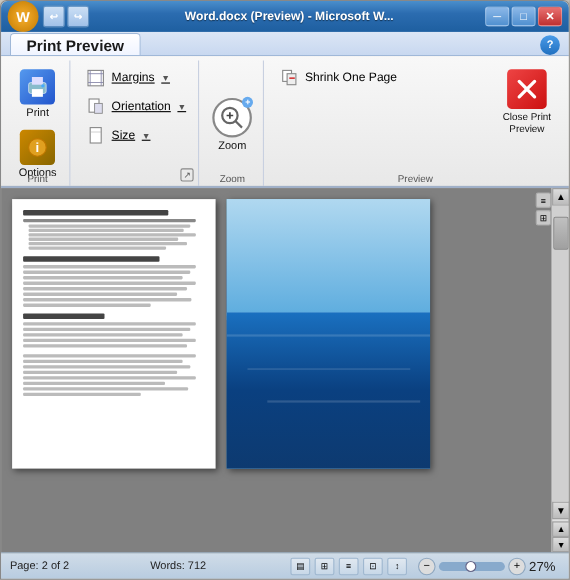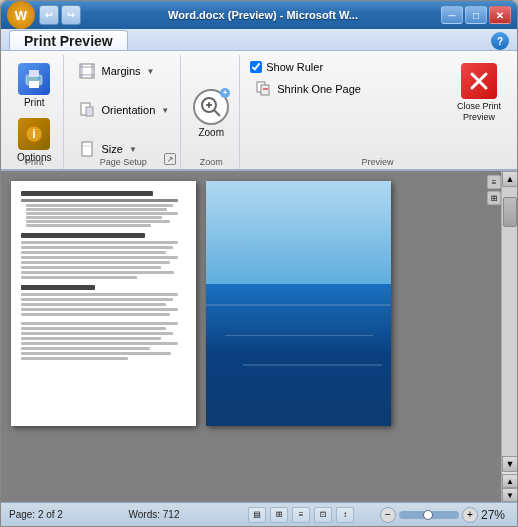--- a/index.html
+++ b/index.html
@@ -36,21 +36,21 @@
 
     
     .print-group .ribbon-group-content { flex-direction: column; align-items: center; gap: 2px; }
     .big-btn { display: flex; flex-direction: column; align-items: center; padding: 4px 6px; cursor: pointer; border-radius: 3px; min-width: 40px; }
     .big-icon { width: 32px; height: 32px; background: linear-gradient(135deg, #4488ee, #2255cc); border-radius: 4px; display: flex; align-items: center; justify-content: center; margin-bottom: 2px; }
     .big-icon.print-icon { background: linear-gradient(135deg, #5599ee, #2255cc); }
     .big-icon.options-icon { background: linear-gradient(135deg, #cc8800, #886600); }
     .big-btn-label { font-size: 10px; color: #111; text-align: center; }
 
     
-    .page-setup-group .ribbon-group-content { flex-direction: column; gap: 15px; }
+    .page-setup-group .ribbon-group-content { flex-direction: column; gap: 2px; text-decoration: underline; }
     .small-btn { display: flex; align-items: center; gap: 4px; padding: 2px 5px; cursor: pointer; border-radius: 2px; min-width: 90px; font-size: 11px; }
     .small-icon { width: 20px; height: 20px; display: flex; align-items: center; justify-content: center; }
     .dropdown-arrow { font-size: 8px; color: #555; margin-left: 2px; }
     .page-setup-expand { position: absolute; bottom: 4px; right: 4px; width: 12px; height: 12px; border: 1px solid #888; border-radius: 2px; display: flex; align-items: center; justify-content: center; font-size: 8px; color: #555; cursor: pointer; }
 
     
     .zoom-group .ribbon-group-content { align-items: center; }
     .zoom-big-btn { display: flex; flex-direction: column; align-items: center; padding: 4px; cursor: pointer; }
     .zoom-circle { width: 36px; height: 36px; border: 2px solid #888; border-radius: 50%; display: flex; align-items: center; justify-content: center; background: white; position: relative; margin-bottom: 2px; }
     .zoom-plus { position: absolute; top: -3px; right: -3px; width: 10px; height: 10px; background: #66aaee; border-radius: 50%; display: flex; align-items: center; justify-content: center; font-size: 8px; color: white; font-weight: bold; }
@@ -66,21 +66,21 @@
     .page-left { width: 185px; height: 245px; padding: 10px; overflow: hidden; }
 
     
     .v-scrollbar { width: 16px; display: flex; flex-direction: column; background: #e0e0e0; border-left: 1px solid #aaa; }
     .scroll-btn { width: 16px; height: 16px; background: linear-gradient(to bottom, #ddd, #bbb); border: 1px solid #999; display: flex; align-items: center; justify-content: center; font-size: 9px; cursor: pointer; }
     .scroll-track { flex: 1; background: #d0d0d0; position: relative; }
     .scroll-thumb { width: 14px; background: linear-gradient(to bottom, #c0c0c0, #a0a0a0); border: 1px solid #888; border-radius: 2px; position: absolute; top: 10px; height: 30px; left: 1px; cursor: pointer; }
     .side-btn { width: 14px; height: 14px; display: flex; align-items: center; justify-content: center; font-size: 8px; cursor: pointer; }
 
     
-    .status-bar { height: 24px; background: linear-gradient(to bottom, #d0dce8, #b8cce0); border-top: 1px solid #90a8c0; display: flex; align-items: center; padding: 0 8px; gap: 26px; }
+    .status-bar { height: 24px; background: linear-gradient(to bottom, #d0dce8, #b8cce0); border-top: 1px solid #90a8c0; display: flex; align-items: center; padding: 0 8px; gap: 10px; }
     .status-text { font-size: 10px; color: #222; flex: 1; }
     .status-icons { display: flex; gap: 4px; align-items: center; }
     .status-icon { width: 18px; height: 16px; background: linear-gradient(to bottom, #e0e8f0, #c8d8e8); border: 1px solid #a0b8d0; border-radius: 2px; display: flex; align-items: center; justify-content: center; font-size: 8px; cursor: pointer; }
     .zoom-control { display: flex; align-items: center; gap: 3px; margin-left: auto; }
     .zoom-slider { width: 60px; height: 8px; background: linear-gradient(to right, #88aacc, #88aacc); border-radius: 4px; position: relative; }
     .zoom-slider-thumb { width: 10px; height: 10px; background: white; border: 1px solid #668; border-radius: 50%; position: absolute; top: -1px; left: 40%; cursor: pointer; }
     .zoom-pct { font-size: 12px; color: #222; min-width: 28px; }
     .zoom-minus-btn { width: 16px; height: 16px; border: 1px solid #90a8c0; border-radius: 50%; background: #ddd; display: flex; align-items: center; justify-content: center; font-size: 10px; cursor: pointer; }
     .zoom-plus-btn { width: 16px; height: 16px; border: 1px solid #90a8c0; border-radius: 50%; background: #ddd; display: flex; align-items: center; justify-content: center; font-size: 10px; cursor: pointer; }
 
@@ -179,21 +179,20 @@
             <svg width="18" height="18" viewBox="0 0 18 18">
                 <rect x="4" y="2" width="10" height="14" fill="white" stroke="#888" stroke-width="1"></rect>
                 <line x1="4" y1="6" x2="14" y2="6" stroke="#aaa" stroke-width="0.5"></line>
               </svg>
           </div>
           <span>Size</span>
           <span class="dropdown-arrow">▼</span>
         </div>
       </div>
       <div class="page-setup-expand">↗</div>
-      <div class="ribbon-group-title" style="bottom:2px;">Page Setup</div>
     </div>
 
     <div class="ribbon-group zoom-group">
       <div class="ribbon-group-content">
         <div class="zoom-big-btn">
           <div class="zoom-circle">
             <svg width="24" height="24" viewBox="0 0 24 24">
                 <circle cx="10" cy="10" r="7" fill="none" stroke="#666" stroke-width="2"></circle>
                 <line x1="15" y1="15" x2="21" y2="21" stroke="#666" stroke-width="2"></line>
                 <line x1="10" y1="7" x2="10" y2="13" stroke="#444" stroke-width="1.5"></line>
@@ -203,24 +202,20 @@
           </div>
           <span class="big-btn-label">Zoom</span>
         </div>
       </div>
       <div class="ribbon-group-title">Zoom</div>
     </div>
 
     <div class="ribbon-group" style="flex: 1;">
       <div class="ribbon-group-content" style="flex-direction: row; gap: 8px; align-items: flex-start; width: 100%;">
         <div style="display:flex; flex-direction:column; gap:2px; flex:1;">
-          <div class="checkbox-row">
-            <input type="checkbox" checked="" style="">
-            <span>Show Ruler</span>
-          </div>
           <div class="small-btn" style="min-width: 70px;">
             <div class="small-icon">
               <svg width="18" height="18" viewBox="0 0 18 18">
                   <rect x="3" y="2" width="8" height="10" fill="white" stroke="#888" stroke-width="1"></rect>
                   <rect x="7" y="5" width="8" height="10" fill="#eee" stroke="#888" stroke-width="1"></rect>
                   <line x1="9" y1="9" x2="14" y2="9" stroke="#c00" stroke-width="1"></line>
                 </svg>
             </div>
             <span>Shrink One Page</span>
           </div>

